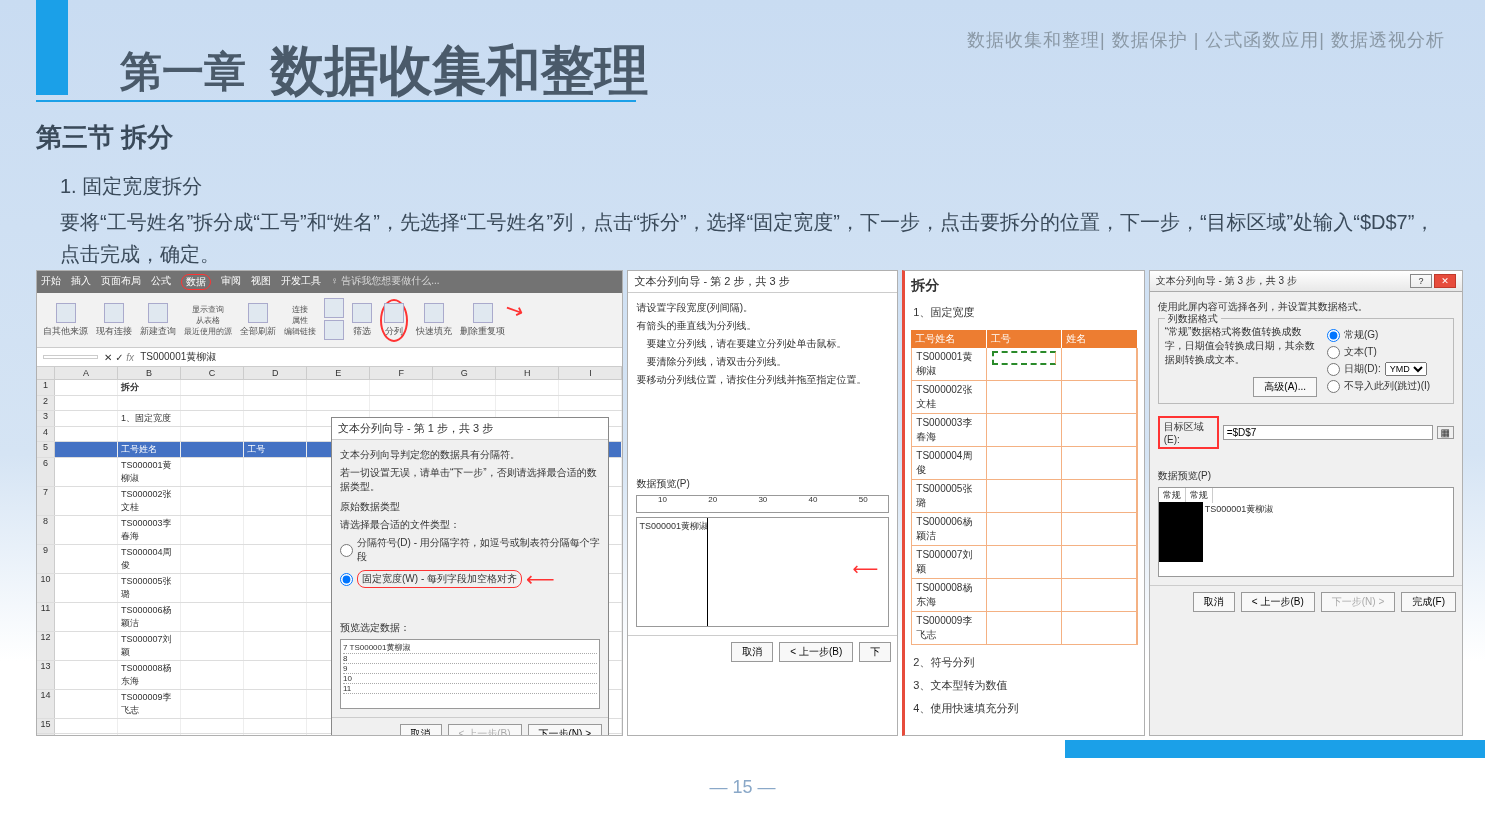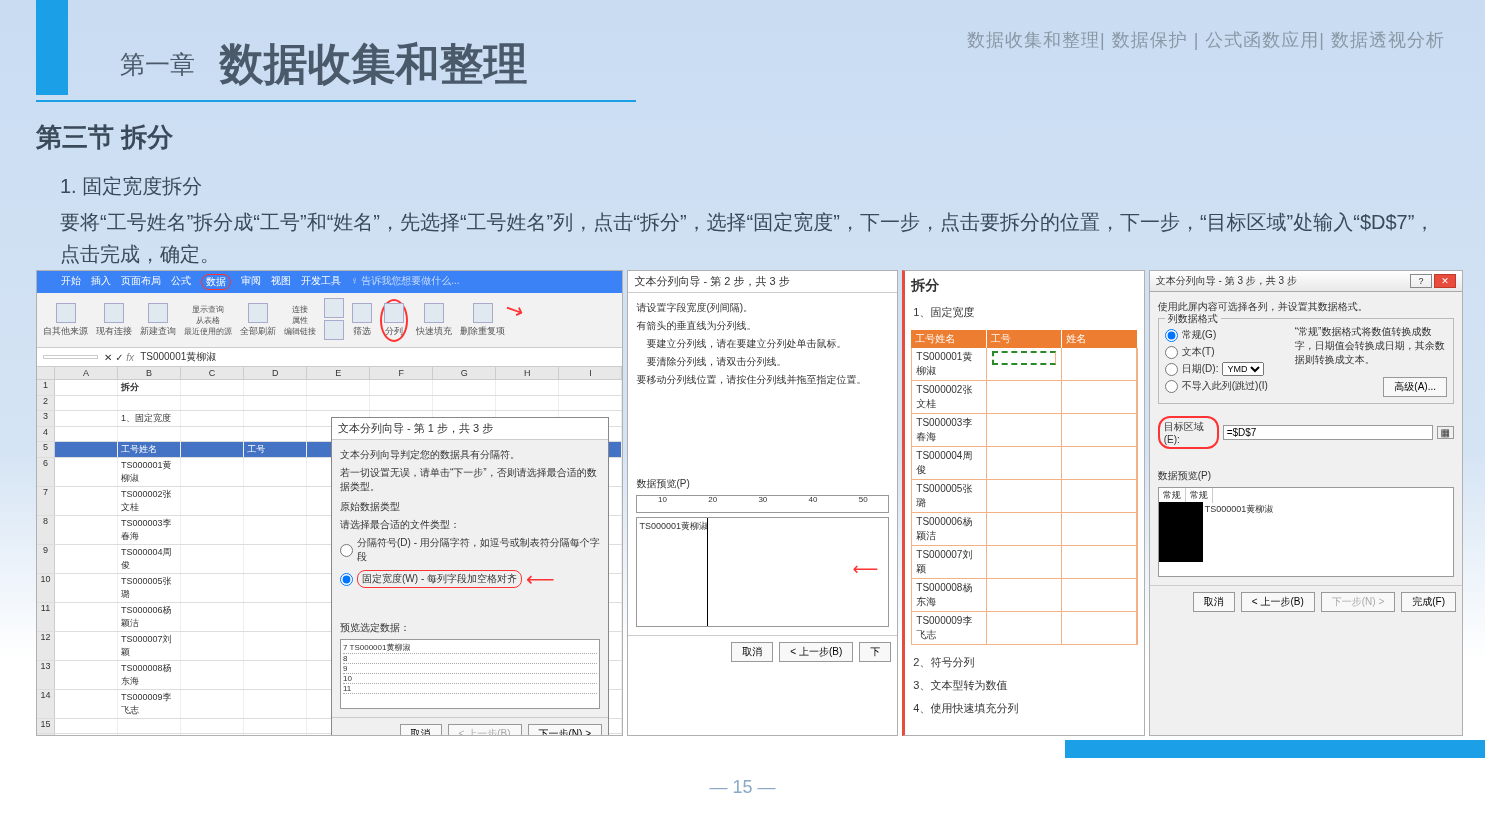--- a/index.html
+++ b/index.html
@@ -1,31 +1,31 @@
 <!DOCTYPE html>
 <html><head>
 <meta charset="utf-8">
 <style>
 *{margin:0;padding:0;box-sizing:border-box;font-family:"Microsoft YaHei",Arial,sans-serif}
 body{width:1485px;height:826px;background:#fff;position:relative;overflow:hidden}
 .slide{position:absolute;inset:0;background:linear-gradient(180deg,#c9dcf2 0%,#d5e4f4 55%,#fff 80%)}
 .top-accent{position:absolute;left:36px;top:0;width:32px;height:95px;background:#1ba0e8}
 .nav-crumbs{position:absolute;right:40px;top:28px;font-size:18px;color:#8a98a5;letter-spacing:1px}
 .chapter{position:absolute;left:120px;top:35px;color:#4a5a6a}
-.chapter .lbl{font-size:25px;font-weight:400;vertical-align:middle}
-.chapter .ttl{font-size:44px;font-weight:600;vertical-align:middle;margin-left:20px}
+.chapter .lbl{font-size:42px;font-weight:700;vertical-align:middle}
+.chapter .ttl{font-size:54px;font-weight:600;vertical-align:middle;margin-left:20px}
 .hr1{position:absolute;left:36px;top:100px;width:600px;height:2px;background:#1ba0e8}
 .section{position:absolute;left:36px;top:120px;font-size:26px;font-weight:700;color:#3a4a5a}
 .body-txt{position:absolute;left:60px;top:170px;right:40px;font-size:20px;color:#3a4a5a;line-height:1.6}
 .body-txt .n{display:block;margin-bottom:4px}
 .shots{position:absolute;left:36px;top:270px;right:22px;bottom:90px;display:flex;gap:4px}
 .shot{background:#fff;border:1px solid #b0b0b0;flex:1;position:relative;overflow:hidden;font-size:10px;color:#333}
 
 
-.rib{background:#3b82f6;color:#fff;padding:3px 24px;display:flex;gap:10px;font-size:10px}
+.rib{background:#737373;color:#fff;padding:3px 4px;display:flex;gap:10px;font-size:10px}
 .rib span{cursor:default}
 .rib .hl{border:1.5px solid #f33;border-radius:9px;padding:0 4px}
 .ribbon2{background:#f2f2f2;height:55px;border-bottom:1px solid #ccc;display:flex;align-items:center;gap:8px;padding:0 6px}
 .grp{display:flex;flex-direction:column;align-items:center;font-size:9px;color:#555}
 .grp .ico{width:20px;height:20px;background:#e0e8f0;border:1px solid #aac;margin-bottom:2px}
 .circ{border:2px solid #f33;border-radius:50%;padding:2px}
 .fbar{background:#fff;border-bottom:1px solid #ccc;padding:2px 6px;display:flex;align-items:center;font-size:10px}
 .fbar .cell{width:55px;border:1px solid #ccc;padding:1px 3px;margin-right:6px}
 .fbar .fx{color:#888;font-style:italic;margin-right:6px}
 .sheet{background:#fff}
@@ -59,21 +59,21 @@
 .vline{position:absolute;top:0;bottom:0;width:1px;background:#000;left:70px}
 .arrow-left{position:absolute;right:10px;top:40px;color:#f33;font-size:18px}
 
 .dlg3-hdr{background:linear-gradient(#fff,#e8e8e8);border-bottom:1px solid #aaa;padding:3px 6px;display:flex;justify-content:space-between;align-items:center}
 .winbtn{display:flex;gap:2px}
 .winbtn span{width:22px;height:14px;border:1px solid #888;font-size:9px;text-align:center;line-height:12px}
 .winbtn .x{background:#e74c3c;color:#fff;border-color:#c0392b}
 .fs{border:1px solid #bbb;padding:6px;margin-bottom:12px;position:relative}
 .fs .lg{position:absolute;top:-7px;left:6px;background:#f0f0f0;padding:0 3px;font-size:10px}
 .tgt{display:flex;align-items:center;gap:4px;margin:6px 0}
-.tgt .ring{border:2px solid #f33;border-radius:12px;padding:2px 4px}
+.tgt .ring{border:2px solid #f33;border-radius:0;padding:2px 4px}
 .tgt input{border:1px solid #999;padding:1px 3px;font-size:10px;width:240px}
 .prev3{border:1px solid #999;background:#fff;height:90px;position:relative}
 .prev3 .ph{display:flex;font-size:9px}
 .prev3 .ph div{padding:1px 4px;border-right:1px solid #ccc}
 .prev3 .blackcol{position:absolute;left:0;top:14px;bottom:14px;width:44px;background:#000}
 .prev3 .txt{position:absolute;left:46px;top:15px;font-size:9px}
 
 .pagenum{position:absolute;left:0;right:0;bottom:28px;text-align:center;font-size:18px;color:#8aa8c8}
 .bar-bot{position:absolute;right:0;bottom:68px;width:420px;height:18px;background:#1ba0e8}
 
@@ -508,43 +508,43 @@
       <div class="winbtn">
         <span>?</span>
         <span class="x">✕</span>
       </div>
     </div>
     <div class="dlg-b">
       <p>使用此屏内容可选择各列，并设置其数据格式。</p>
       <div class="fs">
         <span class="lg">列数据格式</span>
         <div style="display:flex;gap:10px">
+          <div style="flex:1;font-size:9px">
+            <p>“常规”数据格式将数值转换成数字，日期值会转换成日期，其余数据则转换成文本。</p>
+            <button class="btn" style="float:right;margin-top:6px">高级(A)...</button>
+          </div>
           <div style="flex:0 0 120px">
             <div class="opt">
                   <input type="radio" checked="" style="">
                   <span>常规(G)</span>
                 </div>
             <div class="opt">
                   <input type="radio" style="">
                   <span>文本(T)</span>
                 </div>
             <div class="opt">
                   <input type="radio" style="">
                   <span>日期(D):</span>
               <select style="font-size:9px"><option>YMD</option></select>
             </div>
             <div class="opt">
                   <input type="radio" style="">
                   <span>不导入此列(跳过)(I)</span>
                 </div>
           </div>
-          <div style="flex:1;font-size:9px">
-            <p>“常规”数据格式将数值转换成数字，日期值会转换成日期，其余数据则转换成文本。</p>
-            <button class="btn" style="float:right;margin-top:6px">高级(A)...</button>
-          </div>
         </div>
       </div>
       <div class="tgt">
         <span class="ring">目标区域(E):</span>
         <input value="=$D$7" style="">
         <span style="border:1px solid #999;padding:0 3px">▦</span>
       </div>
       <p style="margin-top:20px">数据预览(P)</p>
       <div class="prev3">
         <div class="ph">

